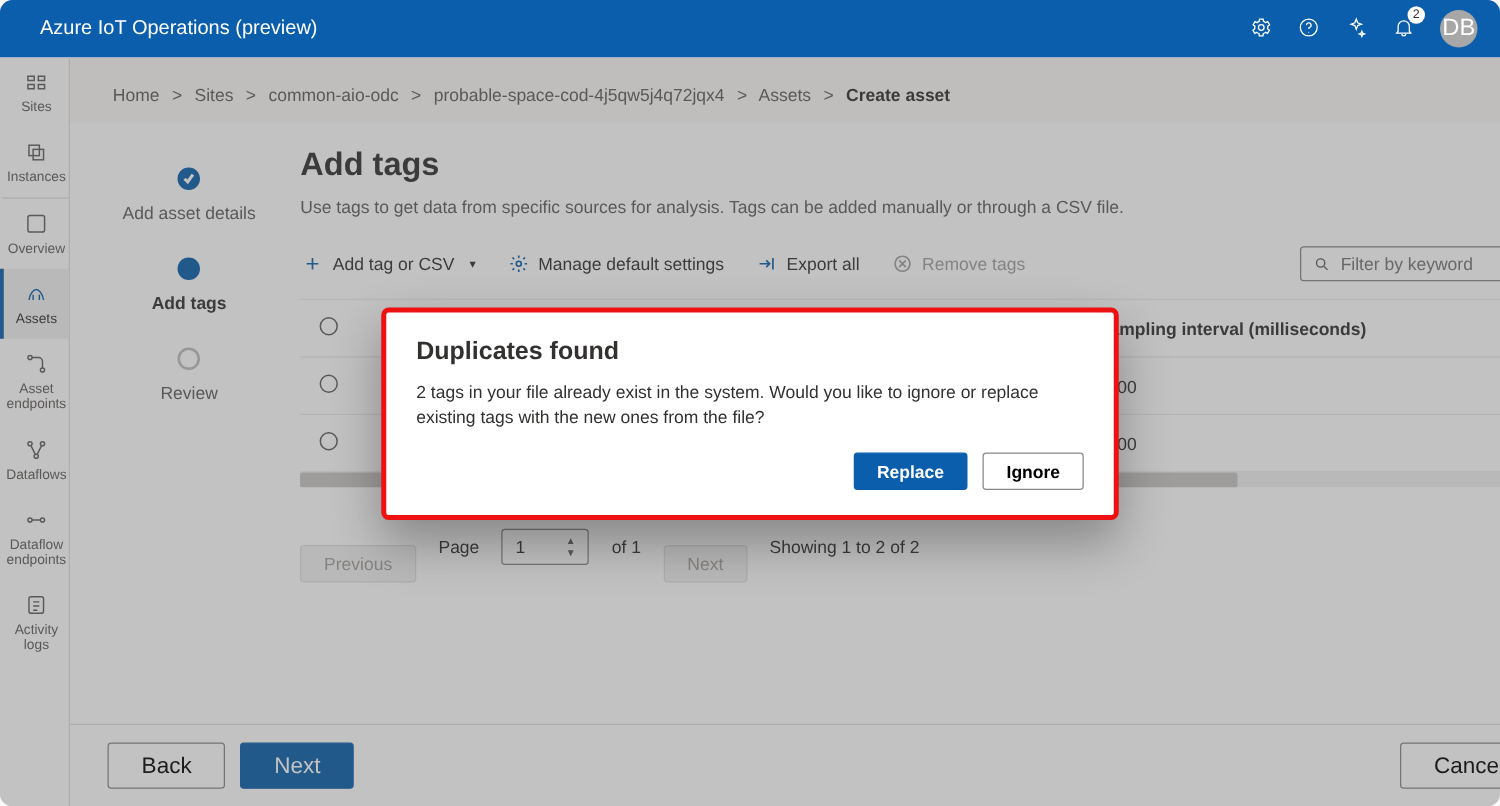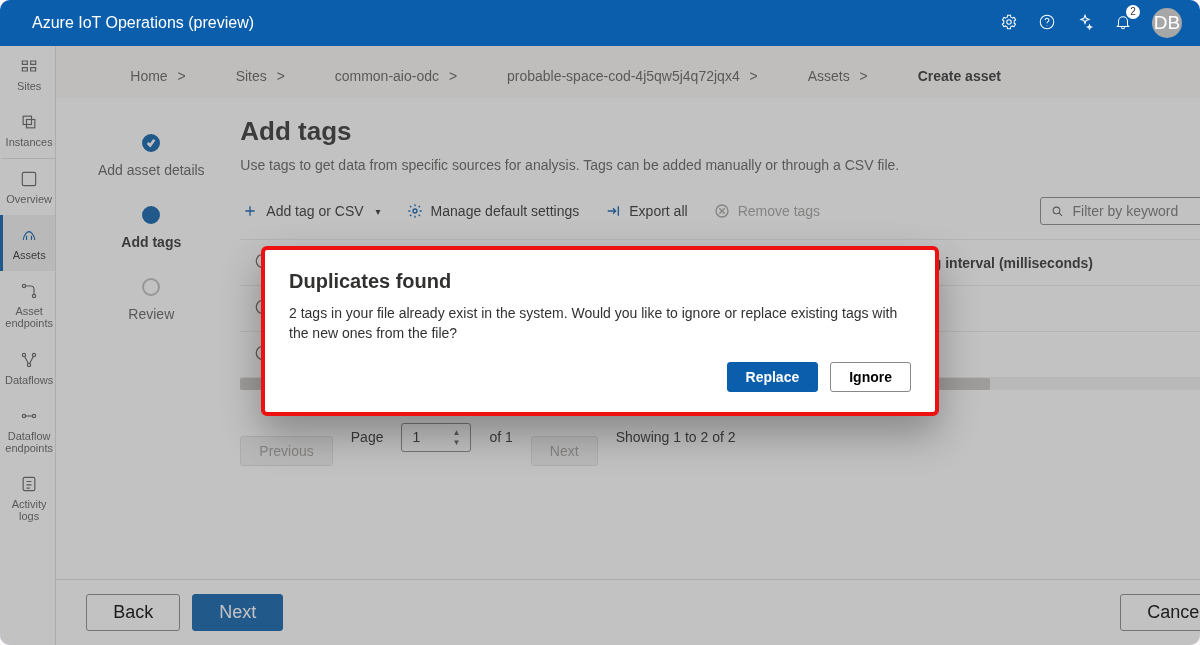--- a/index.html
+++ b/index.html
@@ -58,21 +58,21 @@
   .rail-item.active { border-left-color: #0a5eab; color: #323130; background: #f3f2f1; }
   .rail-item svg { width: 20px; height: 20px; fill: none; stroke: #605e5c; stroke-width: 1.4; }
   .rail-item.active svg { stroke: #0a5eab; }
 
   
   .main { flex: 1; display: flex; flex-direction: column; background: #faf9f8; position: relative; }
   .breadcrumb {
     padding: 22px 34px 14px;
     font-size: 14px; color: #605e5c;
   }
-  .breadcrumb .crumb { color: #605e5c; margin-left: 40px; }
+  .breadcrumb .crumb { color: #605e5c; }
   .breadcrumb .crumb.current { color: #323130; font-weight: 600; }
   .breadcrumb .sep { padding: 0 6px; color: #605e5c; }
 
   .white-panel {
     margin: 0 0 0 0;
     display: flex; flex: 1;
     background: #fff;
   }
   
   .steps {
@@ -174,21 +174,21 @@
 
   
   .overlay {
     position:absolute; inset:46px 0 0 0;
     background:rgba(80,80,80,0.35);
     display:flex; align-items:flex-start; justify-content:center;
     padding-top: 200px;
   }
   .modal {
     background:#fff; border:4px solid #e11; border-radius:6px;
-    width:678px; padding:20px 24px 20px;
+    width:590px; padding:20px 24px 20px;
     box-shadow: 0 18px 40px rgba(0,0,0,0.3);
   }
   .modal h2 { font-size:20px; font-weight:600; margin-bottom:10px; }
   .modal p { color:#323130; line-height:1.45; margin-bottom:18px; }
   .modal .modal-actions { display:flex; justify-content:flex-end; gap:12px; }
   .modal .modal-actions button { font-size:14px; padding:6px 18px; border-radius:3px; cursor:pointer; font-weight:600;}
   .chev { font-size:10px; margin-left:4px; }
 </style>
 </head>
 <body>

